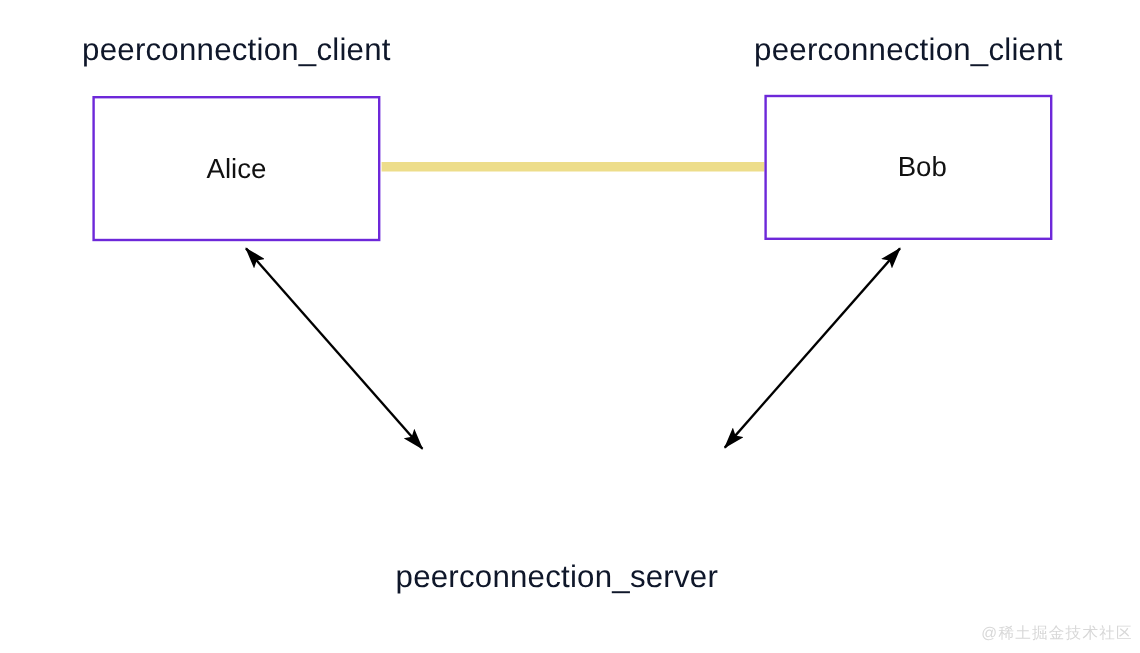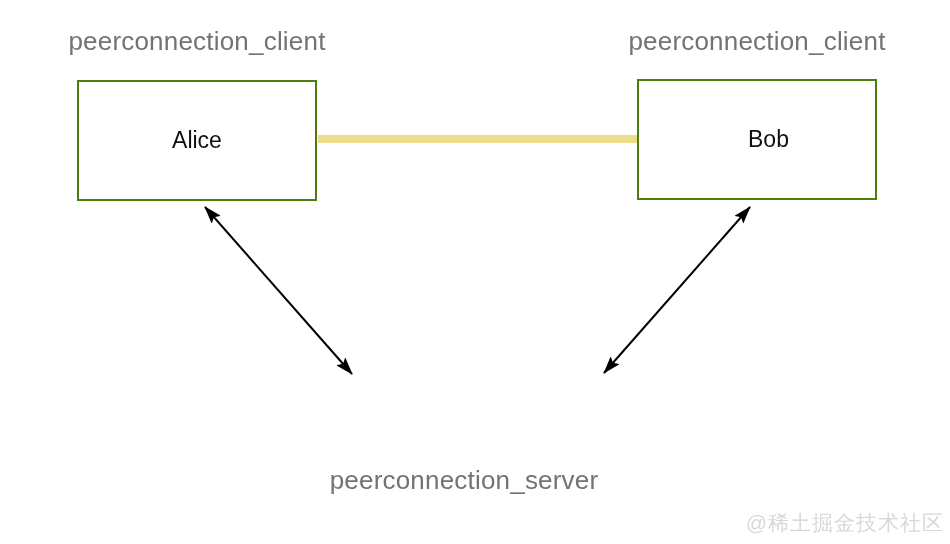--- a/index.html
+++ b/index.html
@@ -18,43 +18,43 @@
   .diagram-svg {
     position: absolute;
     left: 0;
     top: 0;
     width: 950px;
     height: 544px;
   }
   .caption {
     position: absolute;
     font-size: 26px;
-    color: #737373;
+    color: #0f172a;
     white-space: nowrap;
     transform: translateX(-50%);
     letter-spacing: 0.2px;
   }
   .node-box {
     position: absolute;
-    border: 2px solid #4d7c0f;
+    border: 2px solid #6d28d9;
     background: #ffffff;
     display: flex;
     align-items: center;
     justify-content: center;
     box-sizing: border-box;
   }
   .node-label {
     font-size: 23px;
     color: #111111;
   }
   .watermark {
     position: absolute;
     right: 6px;
     bottom: 7px;
-    font-size: 21px;
+    font-size: 13px;
     color: #d8d8d8;
     letter-spacing: 1px;
     white-space: nowrap;
   }
 </style>
 </head>
 <body>
 
 <div class="canvas">
 

